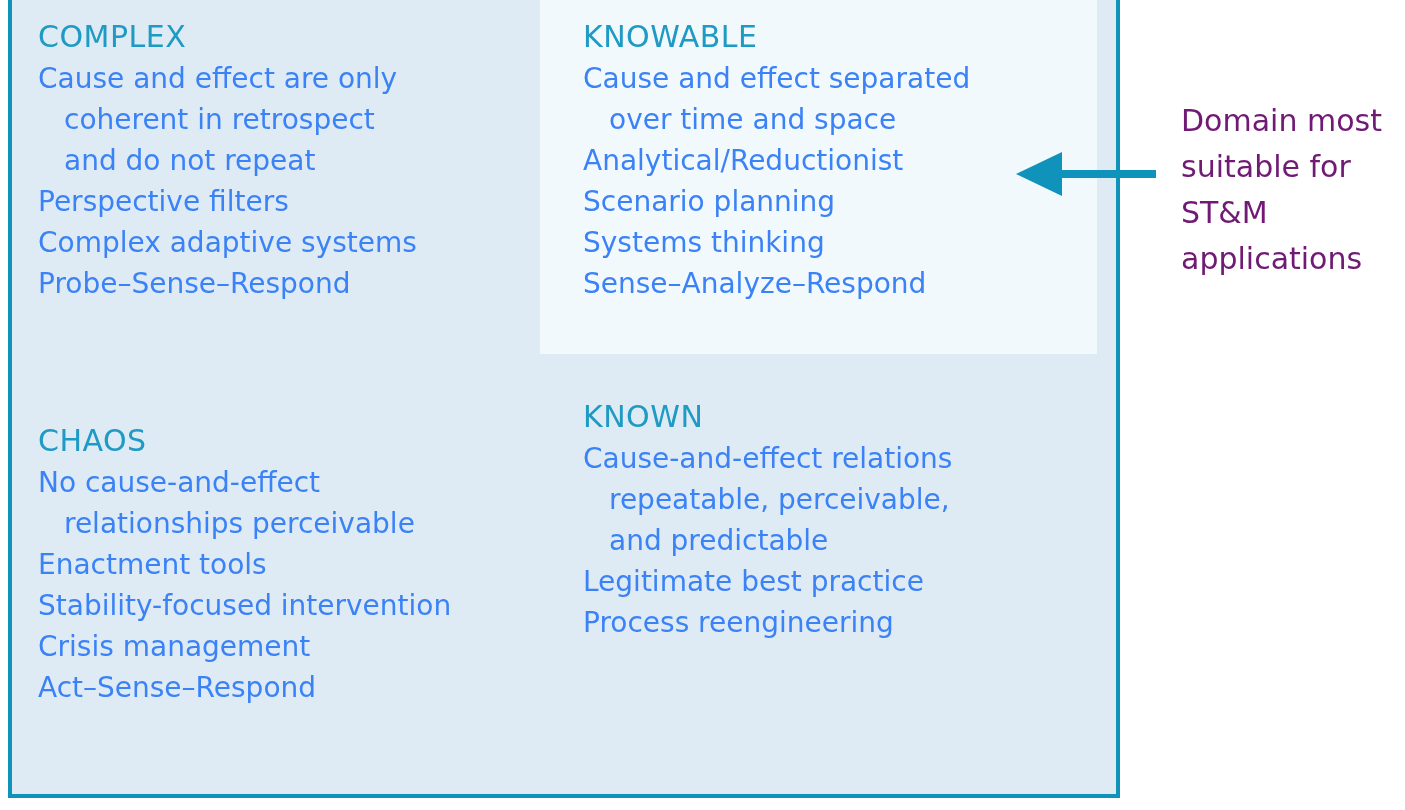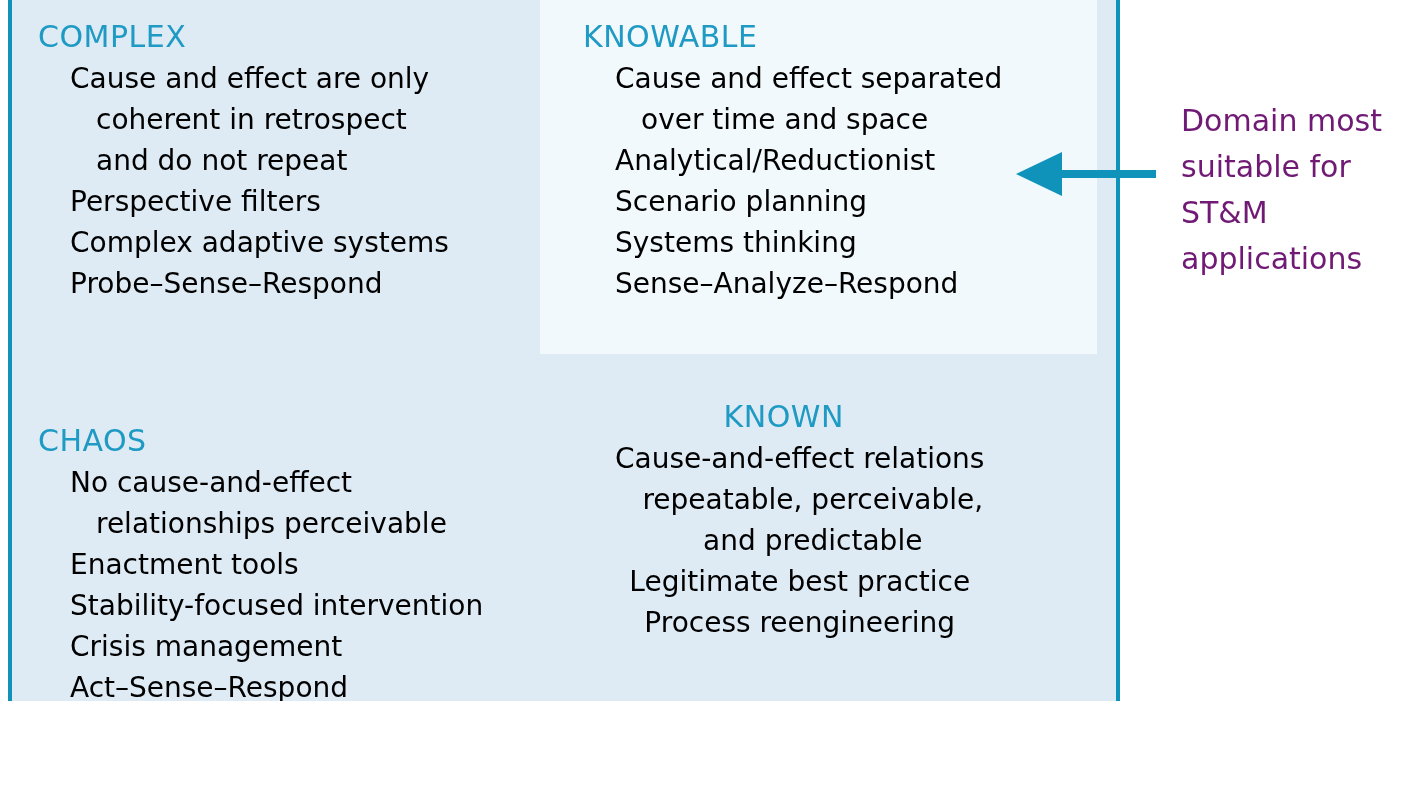--- a/index.html
+++ b/index.html
@@ -4,21 +4,21 @@
 <style>
   html, body {
     margin: 0;
     padding: 0;
     background: #ffffff;
     font-family: "DejaVu Sans", sans-serif;
   }
   .stage {
     position: relative;
     width: 1405px;
-    height: 701px;
+    height: 810px;
     overflow: hidden;
     background: #ffffff;
   }
   
   .outer-box {
     position: absolute;
     left: 8px;
     top: -6px;
     width: 1112px;
     height: 804px;
@@ -36,33 +36,32 @@
     height: 354px;
     background: #f2f9fc;
   }
   .quadrant {
     position: absolute;
     white-space: nowrap;
   }
   .q-complex  { left: 38px;  top: 16px;  }
   .q-knowable { left: 583px; top: 16px;  }
   .q-chaos    { left: 38px;  top: 420px; }
-  .q-known    { left: 583px; top: 396px; text-align: center; }
+  .q-known    { left: 583px; top: 396px; }
   .q-title {
     font-size: 30px;
     line-height: 42px;
     letter-spacing: 0.5px;
     color: #1e9ac4;
     font-weight: normal;
   }
   .ln {
     font-size: 28px;
     line-height: 41px;
-    color: #000000;
-    margin-left: 32px;
+    color: #3b82f6;
   }
   .ln.indent { padding-left: 26px; }
   
   .arrow-wrap {
     position: absolute;
     left: 1014px;
     top: 149px;
     width: 142px;
     height: 50px;
   }

